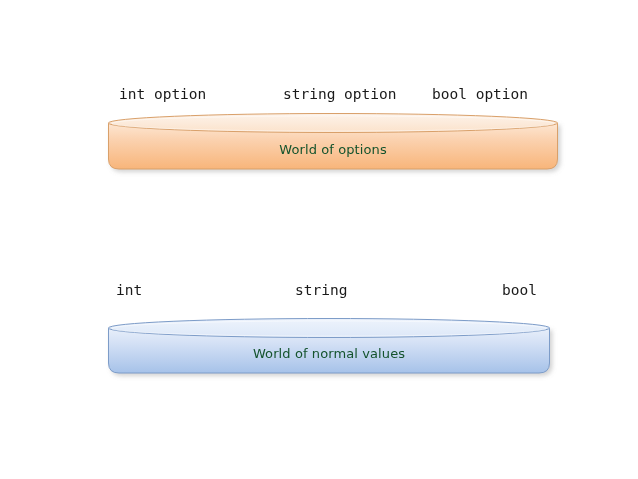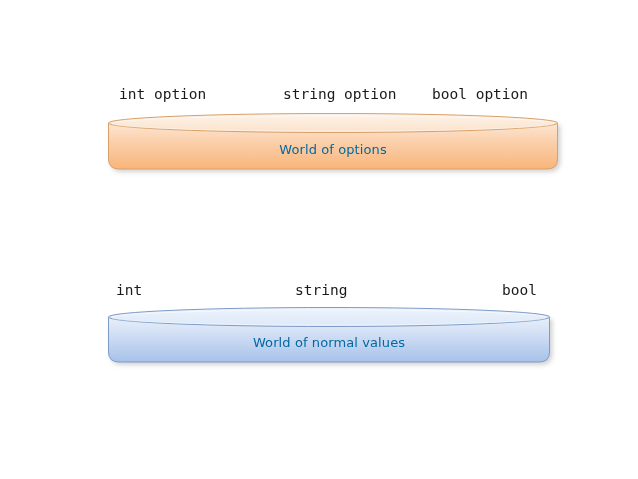--- a/index.html
+++ b/index.html
@@ -56,36 +56,36 @@
     display: block;
     overflow: visible;
   }
   .cyl-caption {
     position: absolute;
     left: 0;
     width: 100%;
     text-align: center;
     font-family: "DejaVu Sans", "Liberation Sans", sans-serif;
     font-size: 13px;
-    color: #0369a1;
+    color: #14532d;
     letter-spacing: 0.1px;
     pointer-events: none;
   }
 
   #cyl-options {
     left: 107px;
     top: 112px;
     width: 452px;
     height: 62px;
   }
   #cyl-options .cyl-caption { top: 30px; }
 
   #cyl-values {
     left: 107px;
-    top: 306px;
+    top: 317px;
     width: 444px;
     height: 61px;
   }
   #cyl-values .cyl-caption { top: 29px; }
 </style>
 </head>
 <body>
 
 <div class="slide">
 

